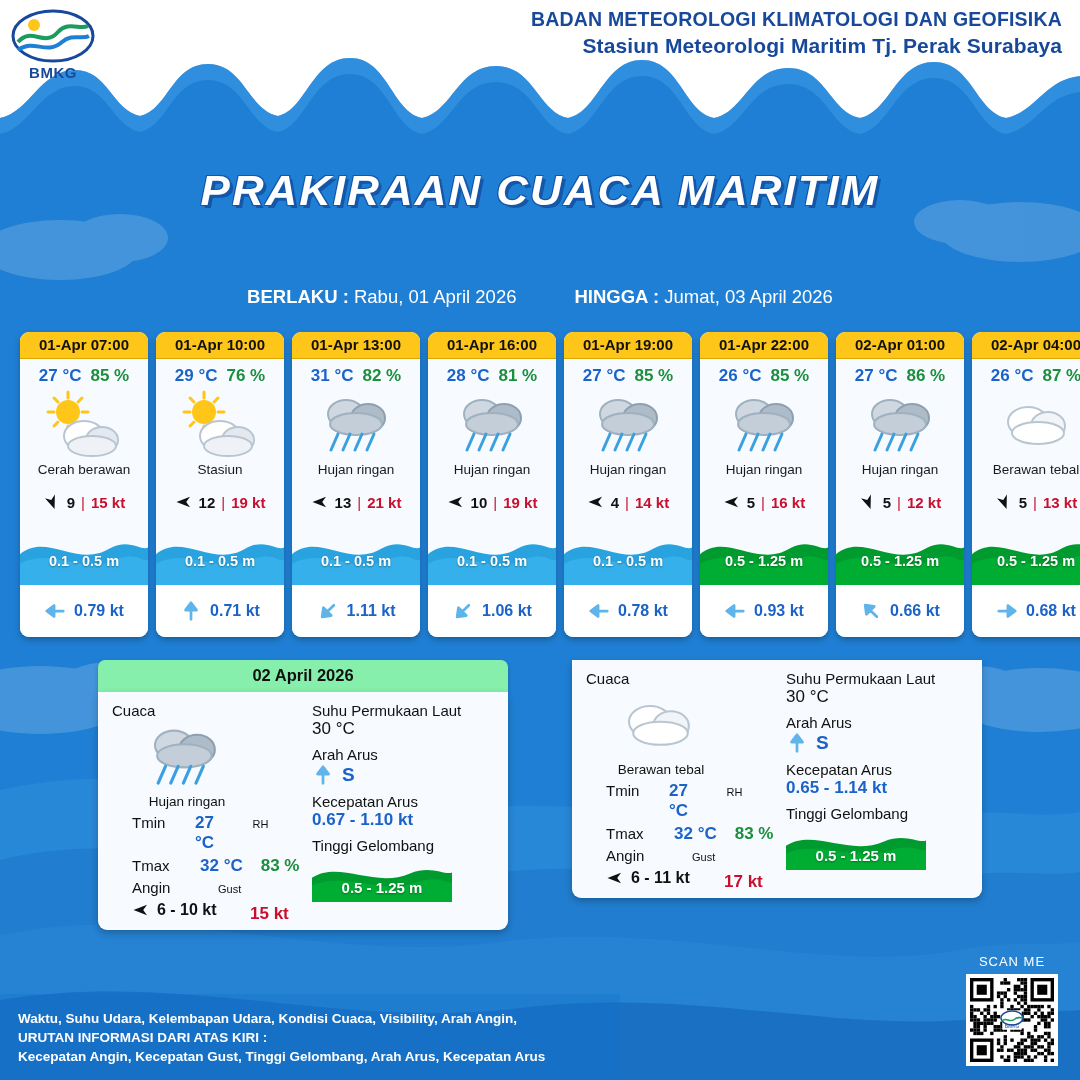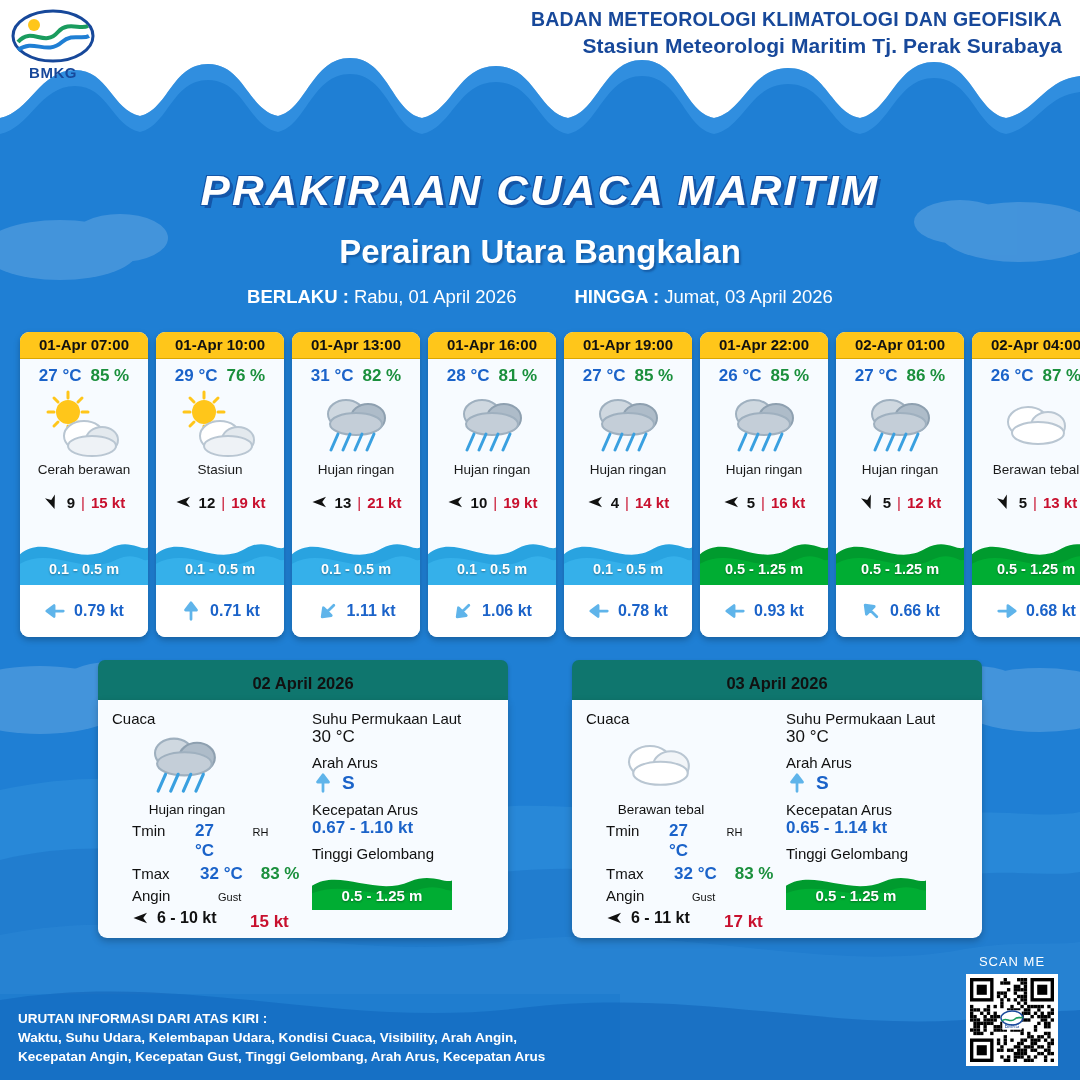--- a/index.html
+++ b/index.html
@@ -83,37 +83,37 @@
   }
   .c-wind .wdir { color: #111; font-weight: bold; }
   .c-wind .sep { color: #c8102e; }
   .c-wind .wgust { color: #c8102e; font-weight: bold; }
   .c-wave {
     position: absolute; left: 0; bottom: 52px; width: 100%; height: 56px;
     display: flex; align-items: flex-end; justify-content: center;
   }
   .c-wave-label {
     position: relative; z-index: 2; color: #fff; font-size: 14.5px; font-weight: bold;
-    padding-bottom: 8px; text-shadow: 0 1px 2px rgba(0,0,0,.35);
+    padding-bottom: 16px; text-shadow: 0 1px 2px rgba(0,0,0,.35);
   }
   .c-cur {
     position: absolute; left: 0; bottom: 0; width: 100%; height: 52px;
     display: flex; align-items: center; justify-content: center; gap: 8px;
     background: #ffffff;
   }
   .c-cur .cval { color: #1b63c9; font-size: 16px; font-weight: bold; }
 
   
   .daily { position: absolute; top: 660px; }
   .daily.left { left: 98px; }
   .daily.right { left: 572px; }
   .daily-wrap { width: 410px; }
   .daily-head {
-    background: #0f766e; color: #111; text-align: center; font-weight: bold;
-    font-size: 16.5px; padding: 14px 0 7px; border-radius: 7px 7px 0 0;
+    background: #86efac; color: #111; text-align: center; font-weight: bold;
+    font-size: 16.5px; padding: 6px 0 7px; border-radius: 7px 7px 0 0;
     box-shadow: 0 2px 4px rgba(0,0,0,.2);
   }
   .daily-body {
     background: #f7fbff; border-radius: 0 0 9px 9px; height: 238px;
     box-shadow: 0 3px 7px rgba(0,0,0,.25); position: relative; padding: 10px 14px;
     display: flex;
   }
   .dcol-l { width: 196px; position: relative; }
   .dcol-r { flex: 1; position: relative; padding-left: 4px; }
   .d-label { font-size: 15px; color: #111; }
@@ -205,21 +205,20 @@
     </svg>
     <div class="logo-label">BMKG</div>
   </div>
 
   <div class="header-text">
     <div class="header-line1">BADAN METEOROLOGI KLIMATOLOGI DAN GEOFISIKA</div>
     <div class="header-line2">Stasiun Meteorologi Maritim Tj. Perak Surabaya</div>
   </div>
 
   <div class="title-main">PRAKIRAAN CUACA MARITIM</div>
-  <div class="title-sub">Perairan Utara Bangkalan</div>
   <div class="validity">
     <div>
       <span class="vlabel">BERLAKU :</span>
       <span>Rabu, 01 April 2026</span>
     </div>
     <div>
       <span class="vlabel">HINGGA :</span>
       <span>Jumat, 03 April 2026</span>
     </div>
   </div>
@@ -652,21 +651,20 @@
     <path d="M0,27.28 C35,13.2 70,37.4 105,24.200000000000003 C126,16.72 134.4,26.4 140,24.200000000000003 L140,44 L0,44 Z" fill="#00b336" opacity="0.75"></path>
   </svg>
           <span>0.5 - 1.25 m</span>
         </div>
       </div>
     </div>
       </div>
   </div>
   <div class="daily right">
     <div class="daily-wrap" id="daily-1">
-    <div class="daily-head">03 April 2026</div>
     <div class="daily-body">
       <div class="dcol-l">
         <div class="d-label">Cuaca</div>
         <div class="d-icon">
               <svg width="100.80000000000001" height="75.60000000000001" viewBox="0 0 96 72">
       <ellipse cx="40" cy="34" rx="20" ry="15" fill="#ffffff" stroke="#b9c6d2" stroke-width="2"></ellipse>
       <ellipse cx="60" cy="38" rx="17" ry="14" fill="#f2f5f8" stroke="#b9c6d2" stroke-width="2"></ellipse>
       <ellipse cx="50" cy="45" rx="26" ry="11" fill="#ffffff" stroke="#b9c6d2" stroke-width="2"></ellipse>
     </svg>
             </div>
@@ -717,22 +715,22 @@
   </svg>
           <span>0.5 - 1.25 m</span>
         </div>
       </div>
     </div>
       </div>
   </div>
 
   <div class="footer-box"></div>
   <div class="footer-text">
+    <div>Waktu, Suhu Udara, Kelembapan Udara, Kondisi Cuaca, Visibility, Arah Angin,</div>
     <div>URUTAN INFORMASI DARI ATAS KIRI :</div>
-    <div>Waktu, Suhu Udara, Kelembapan Udara, Kondisi Cuaca, Visibility, Arah Angin,</div>
     <div>Kecepatan Angin, Kecepatan Gust, Tinggi Gelombang, Arah Arus, Kecepatan Arus</div>
   </div>
 
   <div class="qr-wrap">
     <div class="qr-label">SCAN ME</div>
     <div class="qr">
       <svg id="qr-svg" width="84" height="84" viewBox="0 0 84 84">
           <rect width="84" height="84" fill="#ffffff"></rect>
           <rect x="33.6" y="0" width="3.36" height="3.36" fill="#000"></rect>
           <rect x="47.04" y="0" width="3.36" height="3.36" fill="#000"></rect>

